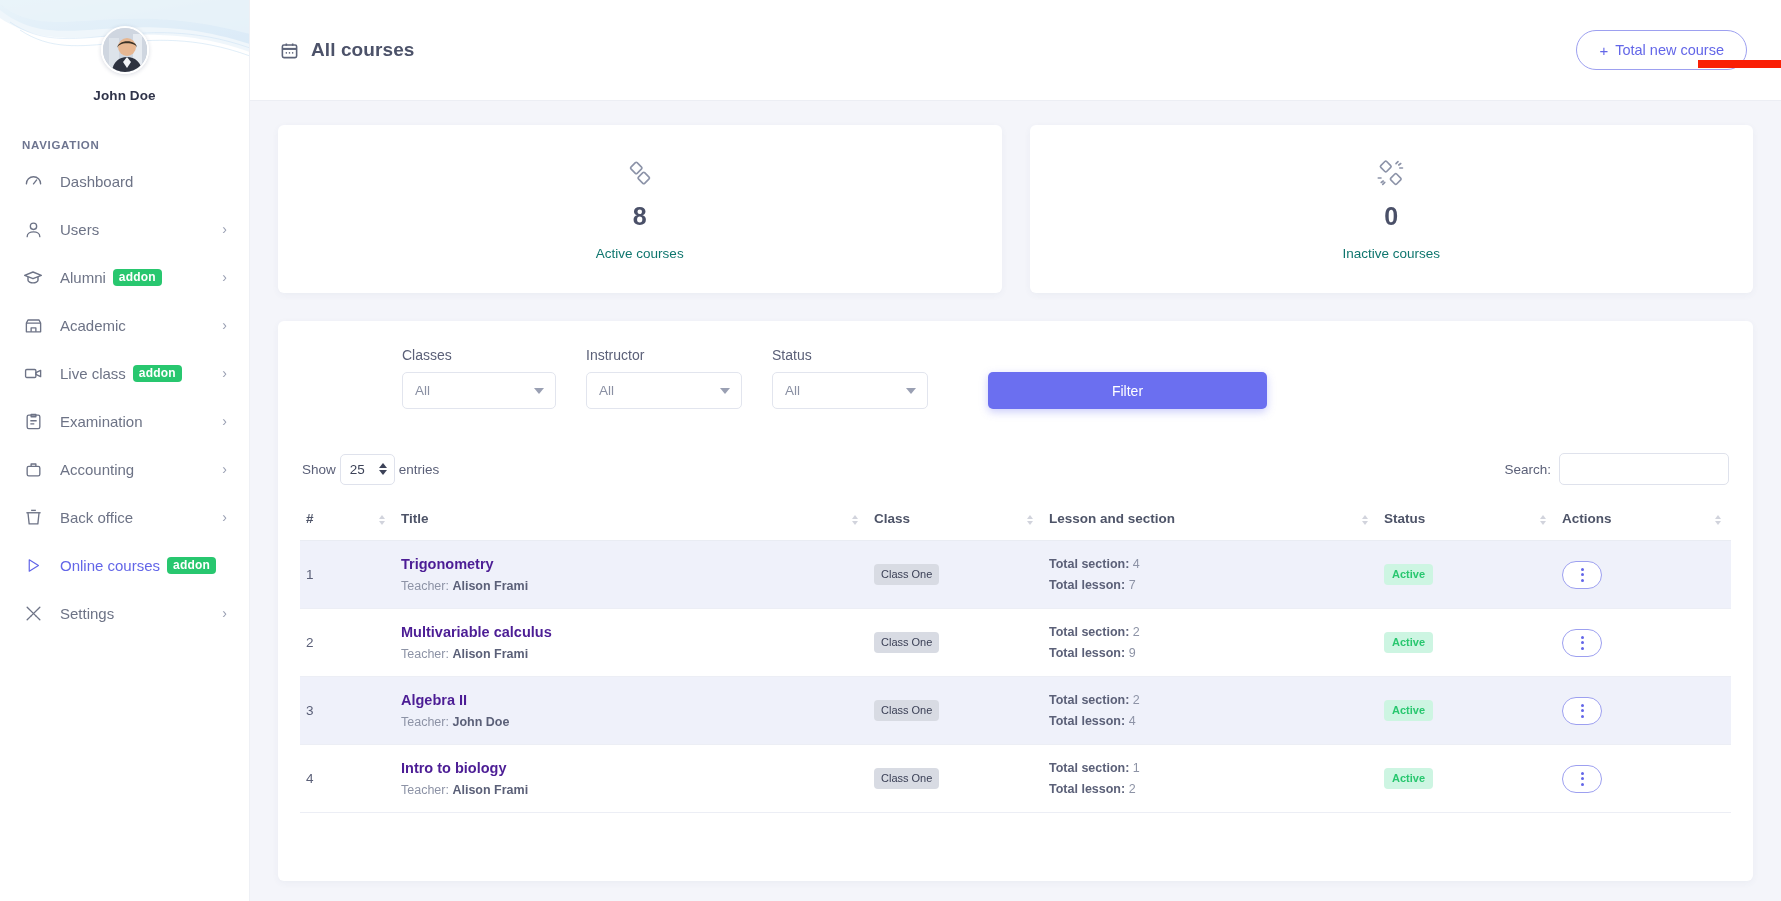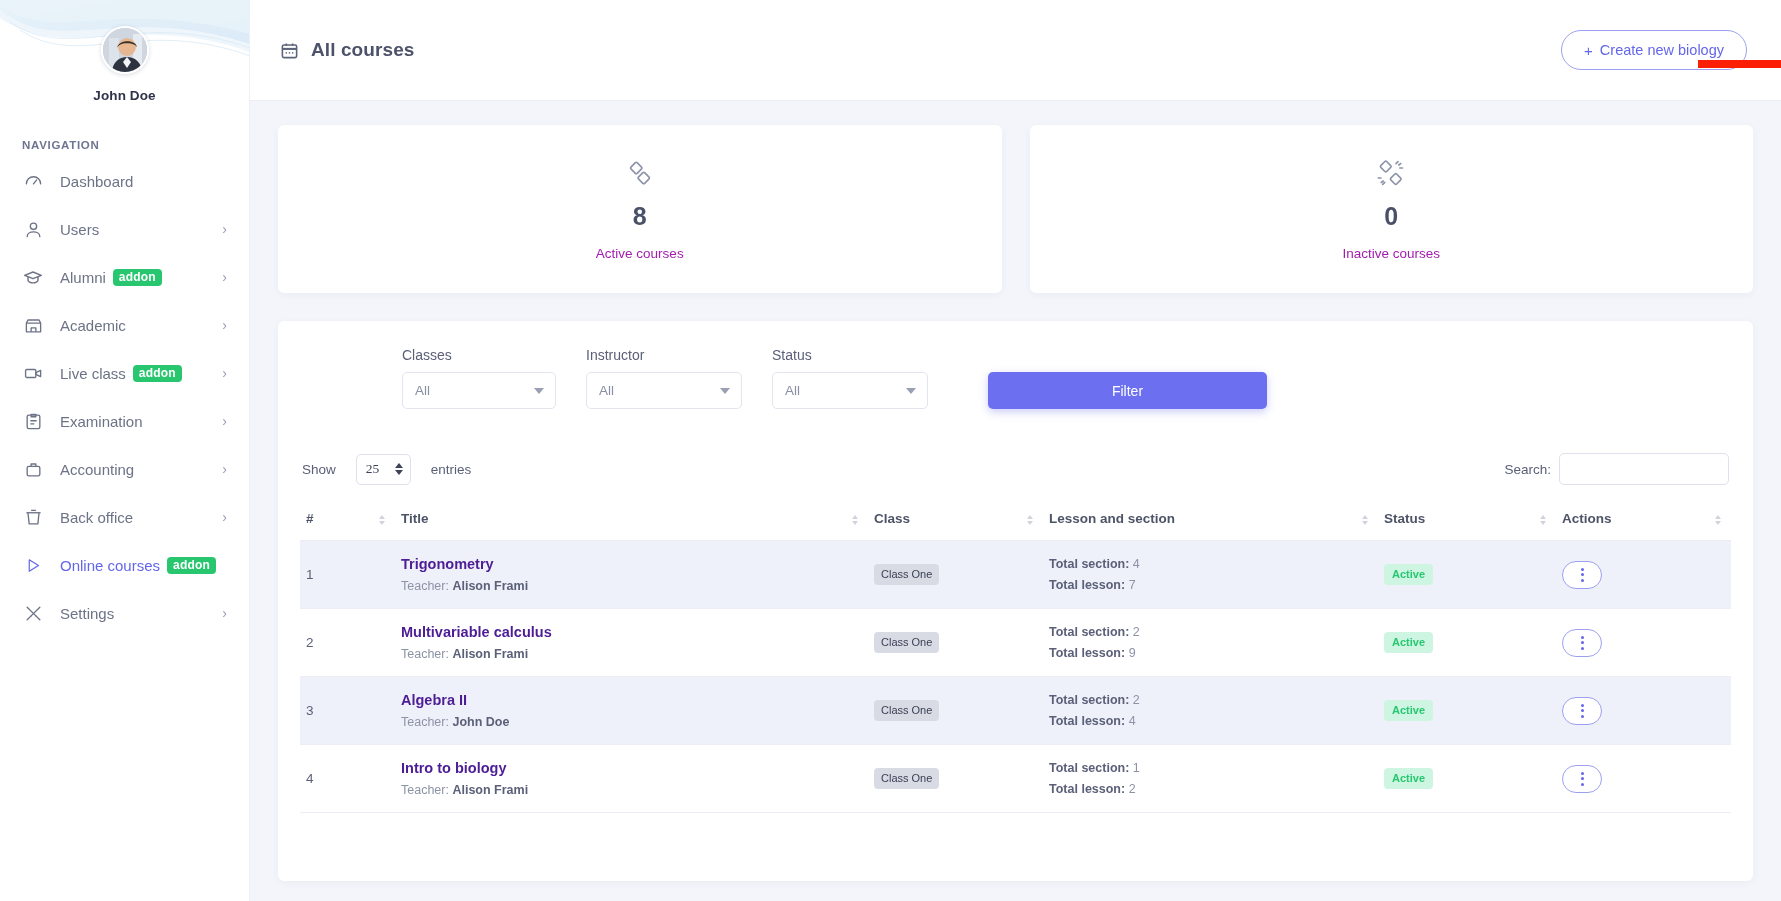--- a/index.html
+++ b/index.html
@@ -94,21 +94,21 @@
   .content { padding: 24px 28px 0 28px; }
 
   .stats-row { display:flex; gap:28px; }
   .stat-card {
     flex:1; background:#fff; border-radius:6px;
     height:168px; box-shadow:0 2px 7px rgba(60,70,110,.05);
     display:flex; flex-direction:column; align-items:center; justify-content:center;
   }
   .stat-icon { color:#8c93a8; margin-bottom:12px; }
   .stat-value { font-size:25px; font-weight:bold; color:#4a5068; line-height:1; }
-  .stat-label { margin-top:17px; font-size:13.5px; color:#a21caf; }
+  .stat-label { margin-top:17px; font-size:13.5px; color:#0f766e; }
 
   .panel {
     margin-top:28px; background:#fff; border-radius:6px;
     box-shadow:0 2px 7px rgba(60,70,110,.05);
     padding: 26px 22px 0 22px;
     min-height: 560px;
   }
   .panel-title {
     font-size:13px; font-weight:600; letter-spacing:.5px; color:#5b6078;
     margin-bottom:22px; padding-left:2px;
@@ -133,25 +133,25 @@
     height:37px; width:279px; font-size:14px; cursor:pointer;
     font-family:"Liberation Sans", sans-serif;
     box-shadow:0 3px 9px rgba(107,111,240,.35);
     margin-left:30px;
   }
 
   .table-tools {
     display:flex; align-items:center; justify-content:space-between;
     margin-top:44px; padding: 0 2px;
   }
-  .show-entries { display:flex; align-items:center; gap:20px; font-size:13.5px; color:#5b6078; }
+  .show-entries { display:flex; align-items:center; gap:4px; font-size:13.5px; color:#5b6078; }
   .num-select {
     border:1px solid #dfe2ec; border-radius:5px; height:31px; width:55px;
     display:flex; align-items:center; justify-content:space-between;
-    padding:0 7px 0 9px; font-size:13.5px; color:#3d4358; cursor:pointer; background:#fff;font-family:Liberation Serif, serif;
+    padding:0 7px 0 9px; font-size:13.5px; color:#3d4358; cursor:pointer; background:#fff;
   }
   .spin { display:flex; flex-direction:column; line-height:0; color:#3d4358; gap:2px; }
   .spin i { width:0;height:0;border-left:4px solid transparent;border-right:4px solid transparent; display:block;}
   .spin i.up { border-bottom:5px solid #3d4358; }
   .spin i.dn { border-top:5px solid #3d4358; }
   .search-wrap { display:flex; align-items:center; gap:8px; font-size:13.5px; color:#5b6078; }
   .search-input {
     border:1px solid #dfe2ec; border-radius:5px; height:32px; width:170px;
     padding:0 9px; font-size:13.5px; color:#3d4358; outline:none; background:#fff;
     font-family:"Liberation Sans", sans-serif;
@@ -368,21 +368,21 @@
             <path d="M8 3v3M16 3v3"></path>
               <circle cx="8" cy="15" r="1" fill="currentColor" stroke="none"></circle>
             <circle cx="12" cy="15" r="1" fill="currentColor" stroke="none"></circle>
               <circle cx="16" cy="15" r="1" fill="currentColor" stroke="none"></circle>
           </svg>
         </span>
         <span class="page-title">All courses</span>
       </div>
       <button class="btn-outline">
         <span class="plus">+</span>
-        <span>Create new biology</span>
+        <span>Total new course</span>
       </button>
     </header>
 
     <svg class="arrow-anno" width="150" height="24" viewBox="0 0 150 24">
       <path d="M0 8 H118 V2 L150 12 L118 22 V16 H0 Z" fill="#fa1f05"></path>
     </svg>
 
     <div class="content">
 
       <section class="stats-row">

